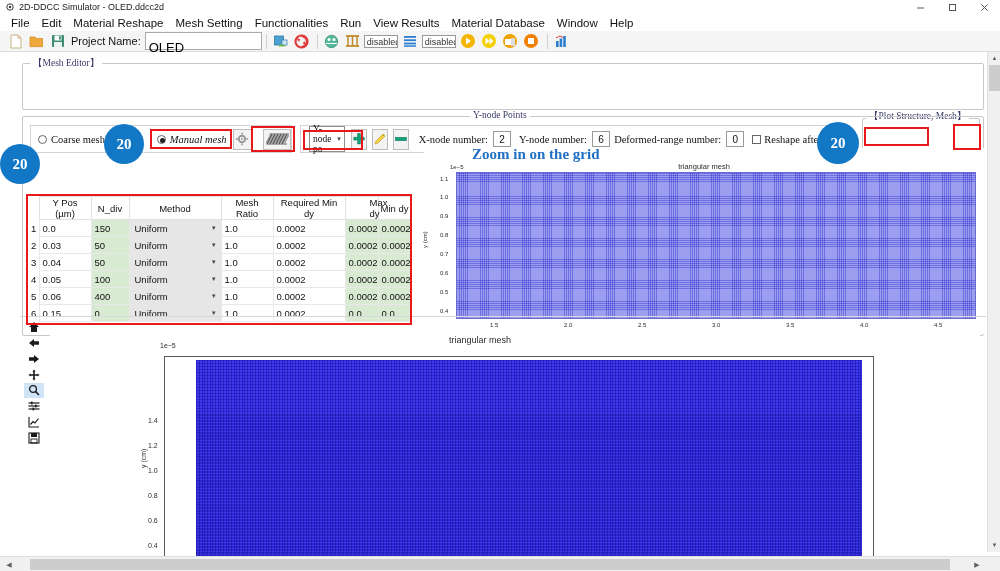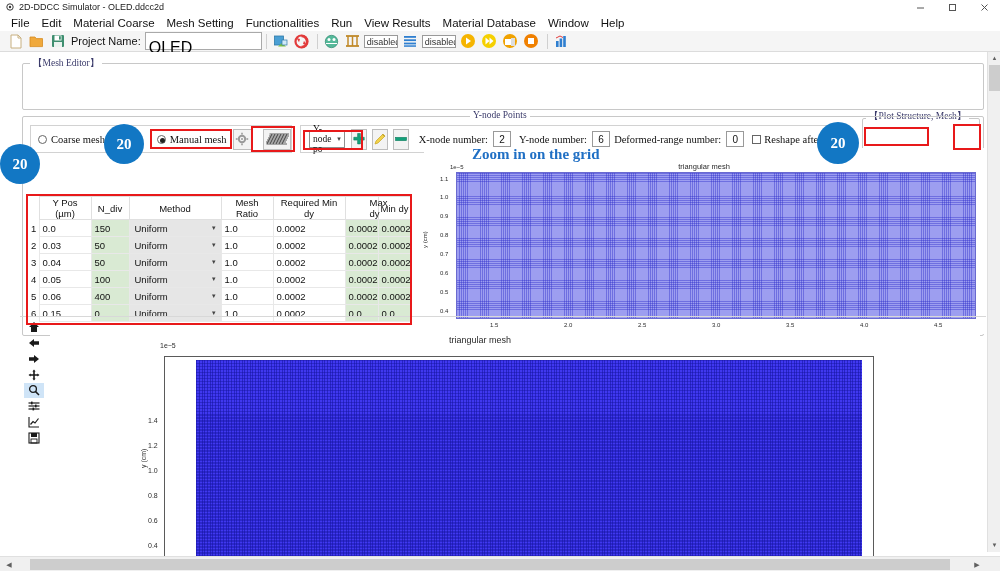--- a/index.html
+++ b/index.html
@@ -52,21 +52,21 @@
     display: flex; align-items: center; padding-left: 6px;
   }
   .tool-btn {
     width: 19px; height: 19px; display: flex; align-items: center;
     justify-content: center; margin-right: 2px; position: relative;
   }
   .tb-sep { width: 1px; height: 15px; background: #d0d0d0; margin: 0 4px; }
   .proj-label { font-size: 11px; color: #111; margin: 0 4px 0 2px; white-space: nowrap; }
   .proj-input {
     width: 117px; height: 15px; border: 1px solid #a9a9a9; background: #fff;
-    font-size: 16px; color: #000; padding: 8px 3px; line-height: 13px;
+    font-size: 13px; color: #000; padding: 8px 3px; line-height: 13px;
     font-family: "Liberation Sans", sans-serif;
   }
   .disabled-box {
     border: 1px solid #9a9a9a; background: #fff; font-size: 9px; color: #333;
     padding: 0 2px; height: 13px; line-height: 12px; overflow: hidden;
     width: 34px; margin-right: 3px; white-space: nowrap;
   }
 
   
   .client {
@@ -106,21 +106,21 @@
   }
   .lbl { font-size: 10.5px; color: #111; white-space: nowrap;
          font-family: "Liberation Serif", serif; }
 
   .sq-btn {
     width: 24px; height: 21px; border: 1px solid #bdbdbd; background: #f3f3f3;
     display: flex; align-items: center; justify-content: center;
   }
 
   .combo {
-    height: 17px; border: 1px solid #8f8f8f; background: #fff;
+    height: 26px; border: 1px solid #8f8f8f; background: #fff;
     display: flex; align-items: center; justify-content: space-between;
     padding: 0 3px; font-size: 9.5px; color: #111; width: 56px;
     font-family: "Liberation Serif", serif;
   }
   .num-box {
     height: 16px; border: 1px solid #9a9a9a; background: #fff; width: 30px;
     font-size: 10px; color: #111; display: flex; align-items: center;
     justify-content: center;
   }
   .chk {
@@ -287,21 +287,21 @@
             <line x1="1.5" y1="1.5" x2="7.5" y2="7.5" stroke="#555" stroke-width="1"></line>
             <line x1="7.5" y1="1.5" x2="1.5" y2="7.5" stroke="#555" stroke-width="1"></line>
           </svg>
       </div>
     </div>
   </div>
 
   <div class="menubar">
     <div class="menu-item">File</div>
     <div class="menu-item">Edit</div>
-    <div class="menu-item">Material Coarse</div>
+    <div class="menu-item">Material Reshape</div>
     <div class="menu-item">Mesh Setting</div>
     <div class="menu-item">Functionalities</div>
     <div class="menu-item">Run</div>
     <div class="menu-item">View Results</div>
     <div class="menu-item">Material Database</div>
     <div class="menu-item">Window</div>
     <div class="menu-item">Help</div>
   </div>
 
   <div class="toolbar">
@@ -420,21 +420,21 @@
   <div class="client">
 
     <div class="group-box" id="mesh-editor-box"></div>
     <div class="group-title" id="mesh-editor-title">【Mesh Editor】</div>
 
     <div class="inner-panel" id="panel-a">
       <div class="radio-row" style="width:108px;">
         <span class="radio"></span>
         <span class="lbl">Coarse mesh</span>
       </div>
-      <div class="radio-row" style="margin-left:32px;">
+      <div class="radio-row" style="margin-left:32px;font-style:italic;">
         <span class="radio checked"></span>
         <span class="lbl">Manual mesh</span>
       </div>
       <div class="sq-btn" style="margin-left:6px;">
         <svg width="14" height="14" viewBox="0 0 14 14">
           <circle cx="7" cy="7" r="3.2" fill="none" stroke="#9a9a9a" stroke-width="2"></circle>
           <circle cx="7" cy="7" r="1" fill="#9a9a9a"></circle>
           <g stroke="#9a9a9a" stroke-width="1.6">
             <line x1="7" y1="0.8" x2="7" y2="2.6"></line>
               <line x1="7" y1="11.4" x2="7" y2="13.2"></line>

